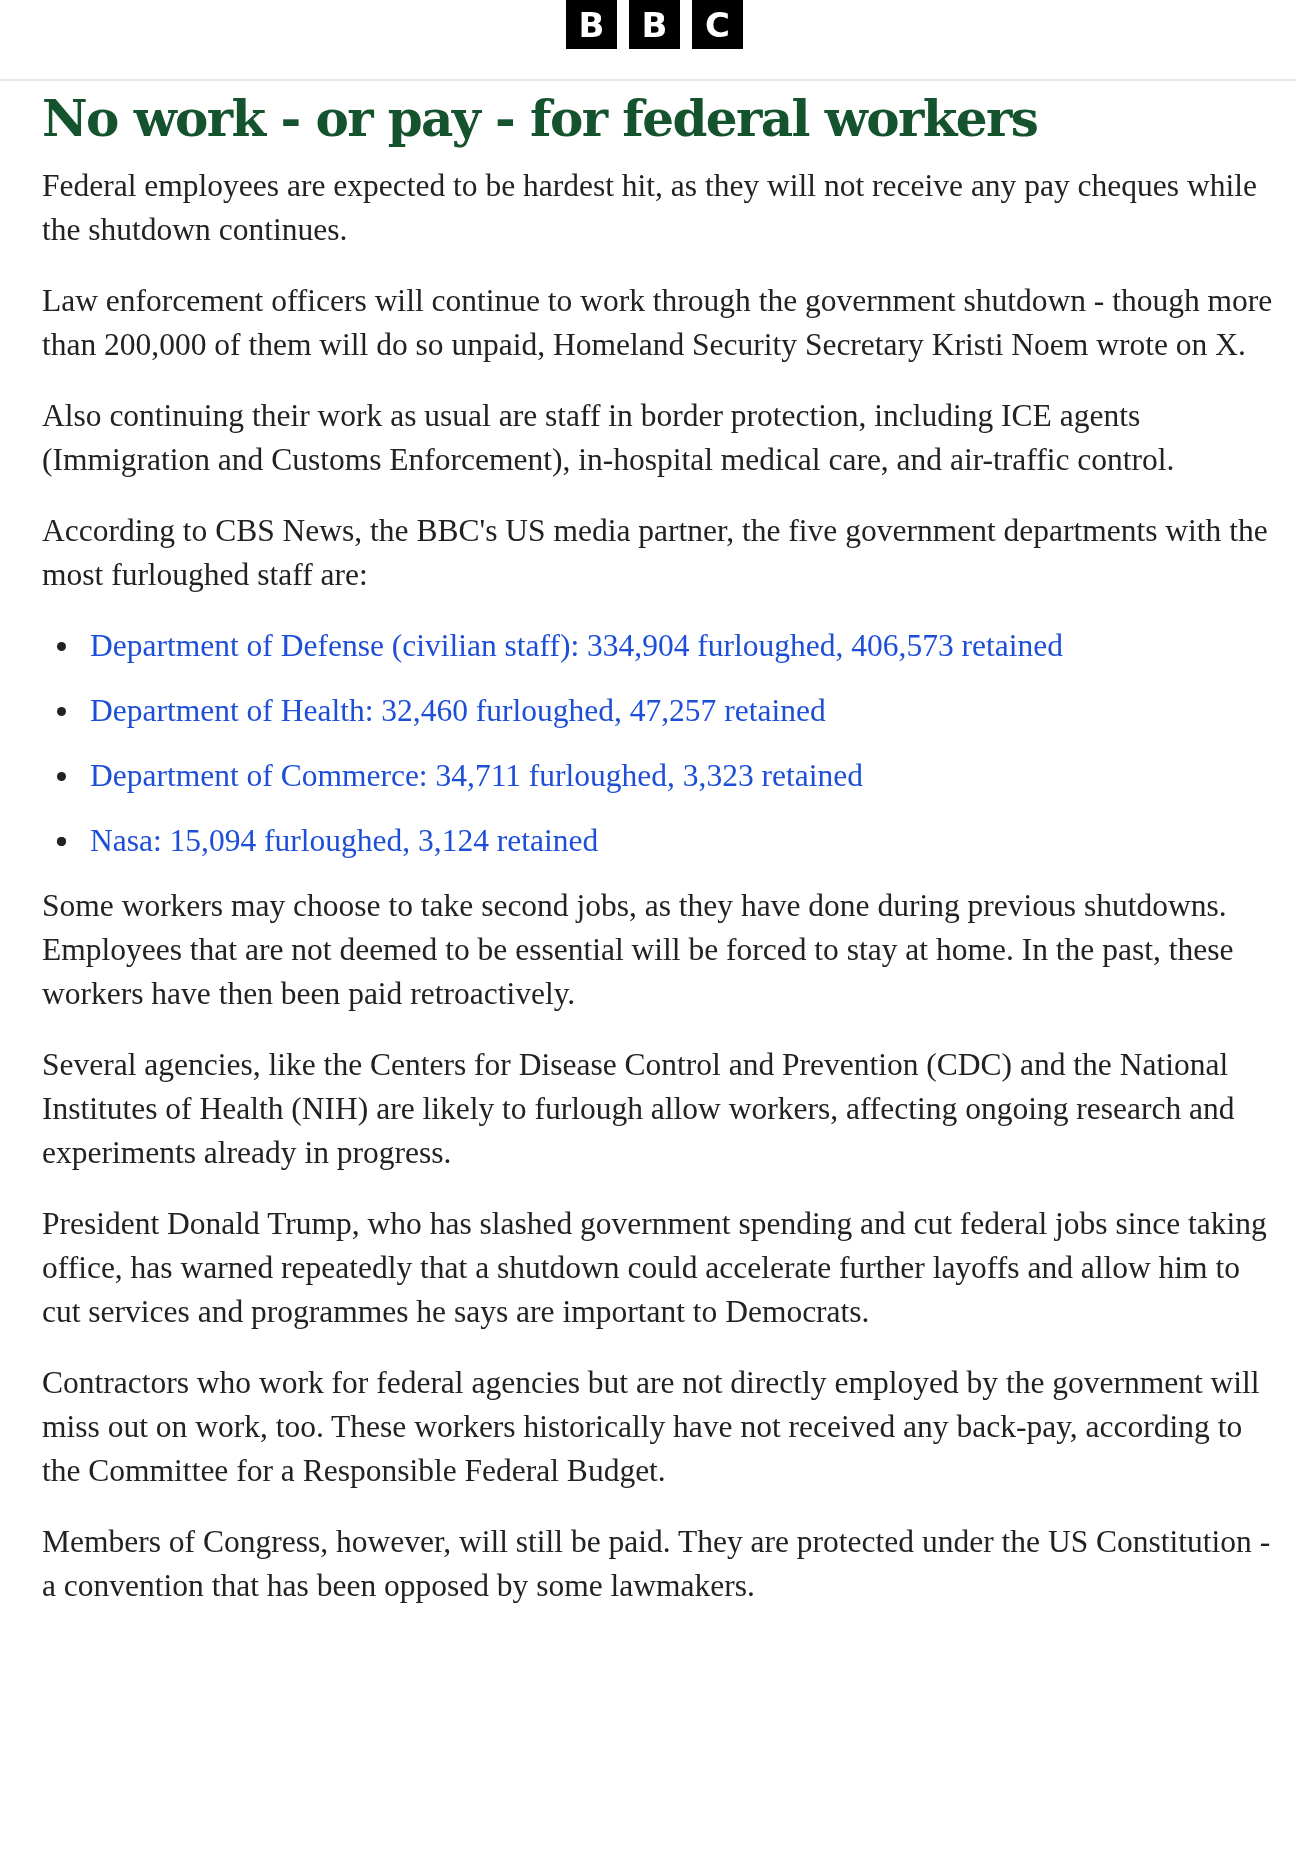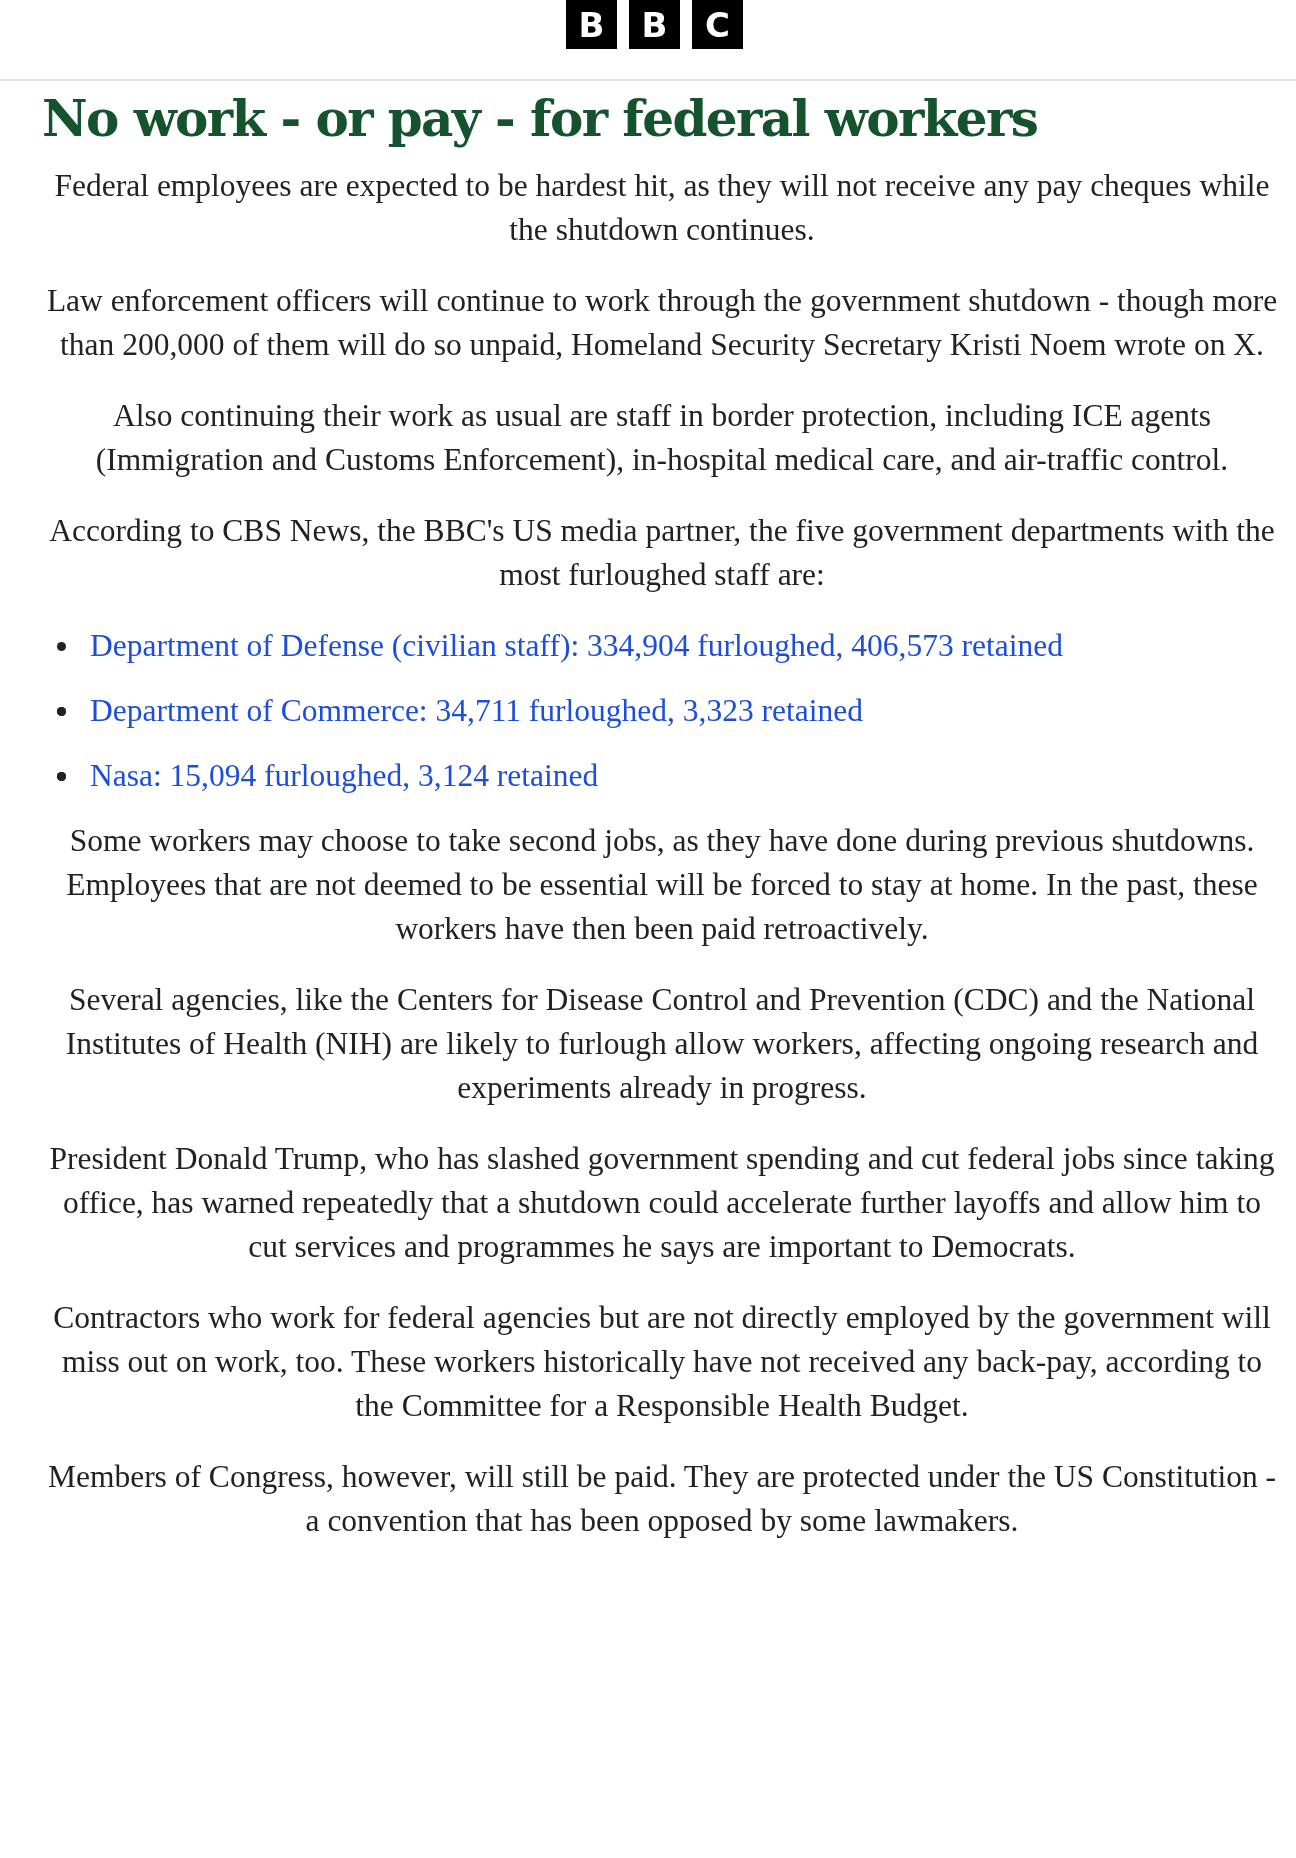--- a/index.html
+++ b/index.html
@@ -5,21 +5,21 @@
   html, body { margin: 0; padding: 0; background: #ffffff; }
   body { width: 1296px; height: 1858px; overflow: hidden; position: relative; color: #202224; }
   .masthead { height: 79px; border-bottom: 2px solid #e8e8e8; position: relative; }
   .logo { position: absolute; left: 566px; top: 0; display: flex; gap: 12px; }
   .logo .blk { width: 51px; height: 49px; background: #000; color: #fff;
     font-family: "DejaVu Sans", sans-serif; font-weight: bold; font-size: 34px;
     display: flex; align-items: center; justify-content: center; line-height: 1; }
   .content { position: absolute; left: 42px; top: 82px; width: 1240px; }
   h1 { font-family: "DejaVu Serif", serif; font-weight: bold; font-size: 50px; letter-spacing: -1.6px;
     margin: 0; padding-top: 4px; line-height: 66px; color: #14532d; }
-  p { font-family: "Liberation Serif", serif; font-size: 31.5px; line-height: 44px; margin: 0 0 27px 0; color: #202224; text-align: center; }
+  p { font-family: "Liberation Serif", serif; font-size: 31.5px; line-height: 44px; margin: 0 0 27px 0; color: #202224; }
   p.first { margin-top: 12px; }
   ul { margin: 0 0 18px 0; padding: 0; list-style: none; }
   ul li { font-family: "Liberation Serif", serif; font-size: 31.5px; line-height: 44px; margin: 0 0 21px 0;
     padding-left: 48px; position: relative; color: #1d4ed8; }
   ul li .bullet { position: absolute; left: 15px; top: 18px; width: 9px; height: 9px; border-radius: 50%; background: #202224; }
 </style>
 </head>
 <body>
 
 <header class="masthead">
@@ -33,24 +33,24 @@
 <main class="content">
   <h1>No work - or pay - for federal workers</h1>
 
   <p class="first">Federal employees are expected to be hardest hit, as they will not receive any pay cheques while the shutdown continues.</p>
   <p>Law enforcement officers will continue to work through the government shutdown - though more than 200,000 of them will do so unpaid, Homeland Security Secretary Kristi Noem wrote on X.</p>
   <p>Also continuing their work as usual are staff in border protection, including ICE agents (Immigration and Customs Enforcement), in-hospital medical care, and air-traffic control.</p>
   <p>According to CBS News, the BBC's US media partner, the five government departments with the most furloughed staff are:</p>
 
   <ul>
     <li><span class="bullet"></span><span>Department of Defense (civilian staff): 334,904 furloughed, 406,573 retained</span></li>
-    <li><span class="bullet"></span></li>
+    <li><span class="bullet"></span><span>Department of Health: 32,460 furloughed, 47,257 retained</span></li>
     <li><span class="bullet"></span><span>Department of Commerce: 34,711 furloughed, 3,323 retained</span></li>
     <li><span class="bullet"></span></li>
     <li><span class="bullet"></span><span>Nasa: 15,094 furloughed, 3,124 retained</span></li>
   </ul>
 
   <p>Some workers may choose to take second jobs, as they have done during previous shutdowns. Employees that are not deemed to be essential will be forced to stay at home. In the past, these workers have then been paid retroactively.</p>
   <p>Several agencies, like the Centers for Disease Control and Prevention (CDC) and the National Institutes of Health (NIH) are likely to furlough allow workers, affecting ongoing research and experiments already in progress.</p>
   <p>President Donald Trump, who has slashed government spending and cut federal jobs since taking office, has warned repeatedly that a shutdown could accelerate further layoffs and allow him to cut services and programmes he says are important to Democrats.</p>
-  <p>Contractors who work for federal agencies but are not directly employed by the government will miss out on work, too. These workers historically have not received any back-pay, according to the Committee for a Responsible Health Budget.</p>
+  <p>Contractors who work for federal agencies but are not directly employed by the government will miss out on work, too. These workers historically have not received any back-pay, according to the Committee for a Responsible Federal Budget.</p>
   <p>Members of Congress, however, will still be paid. They are protected under the US Constitution - a convention that has been opposed by some lawmakers.</p>
 </main>
 
 </body></html>

